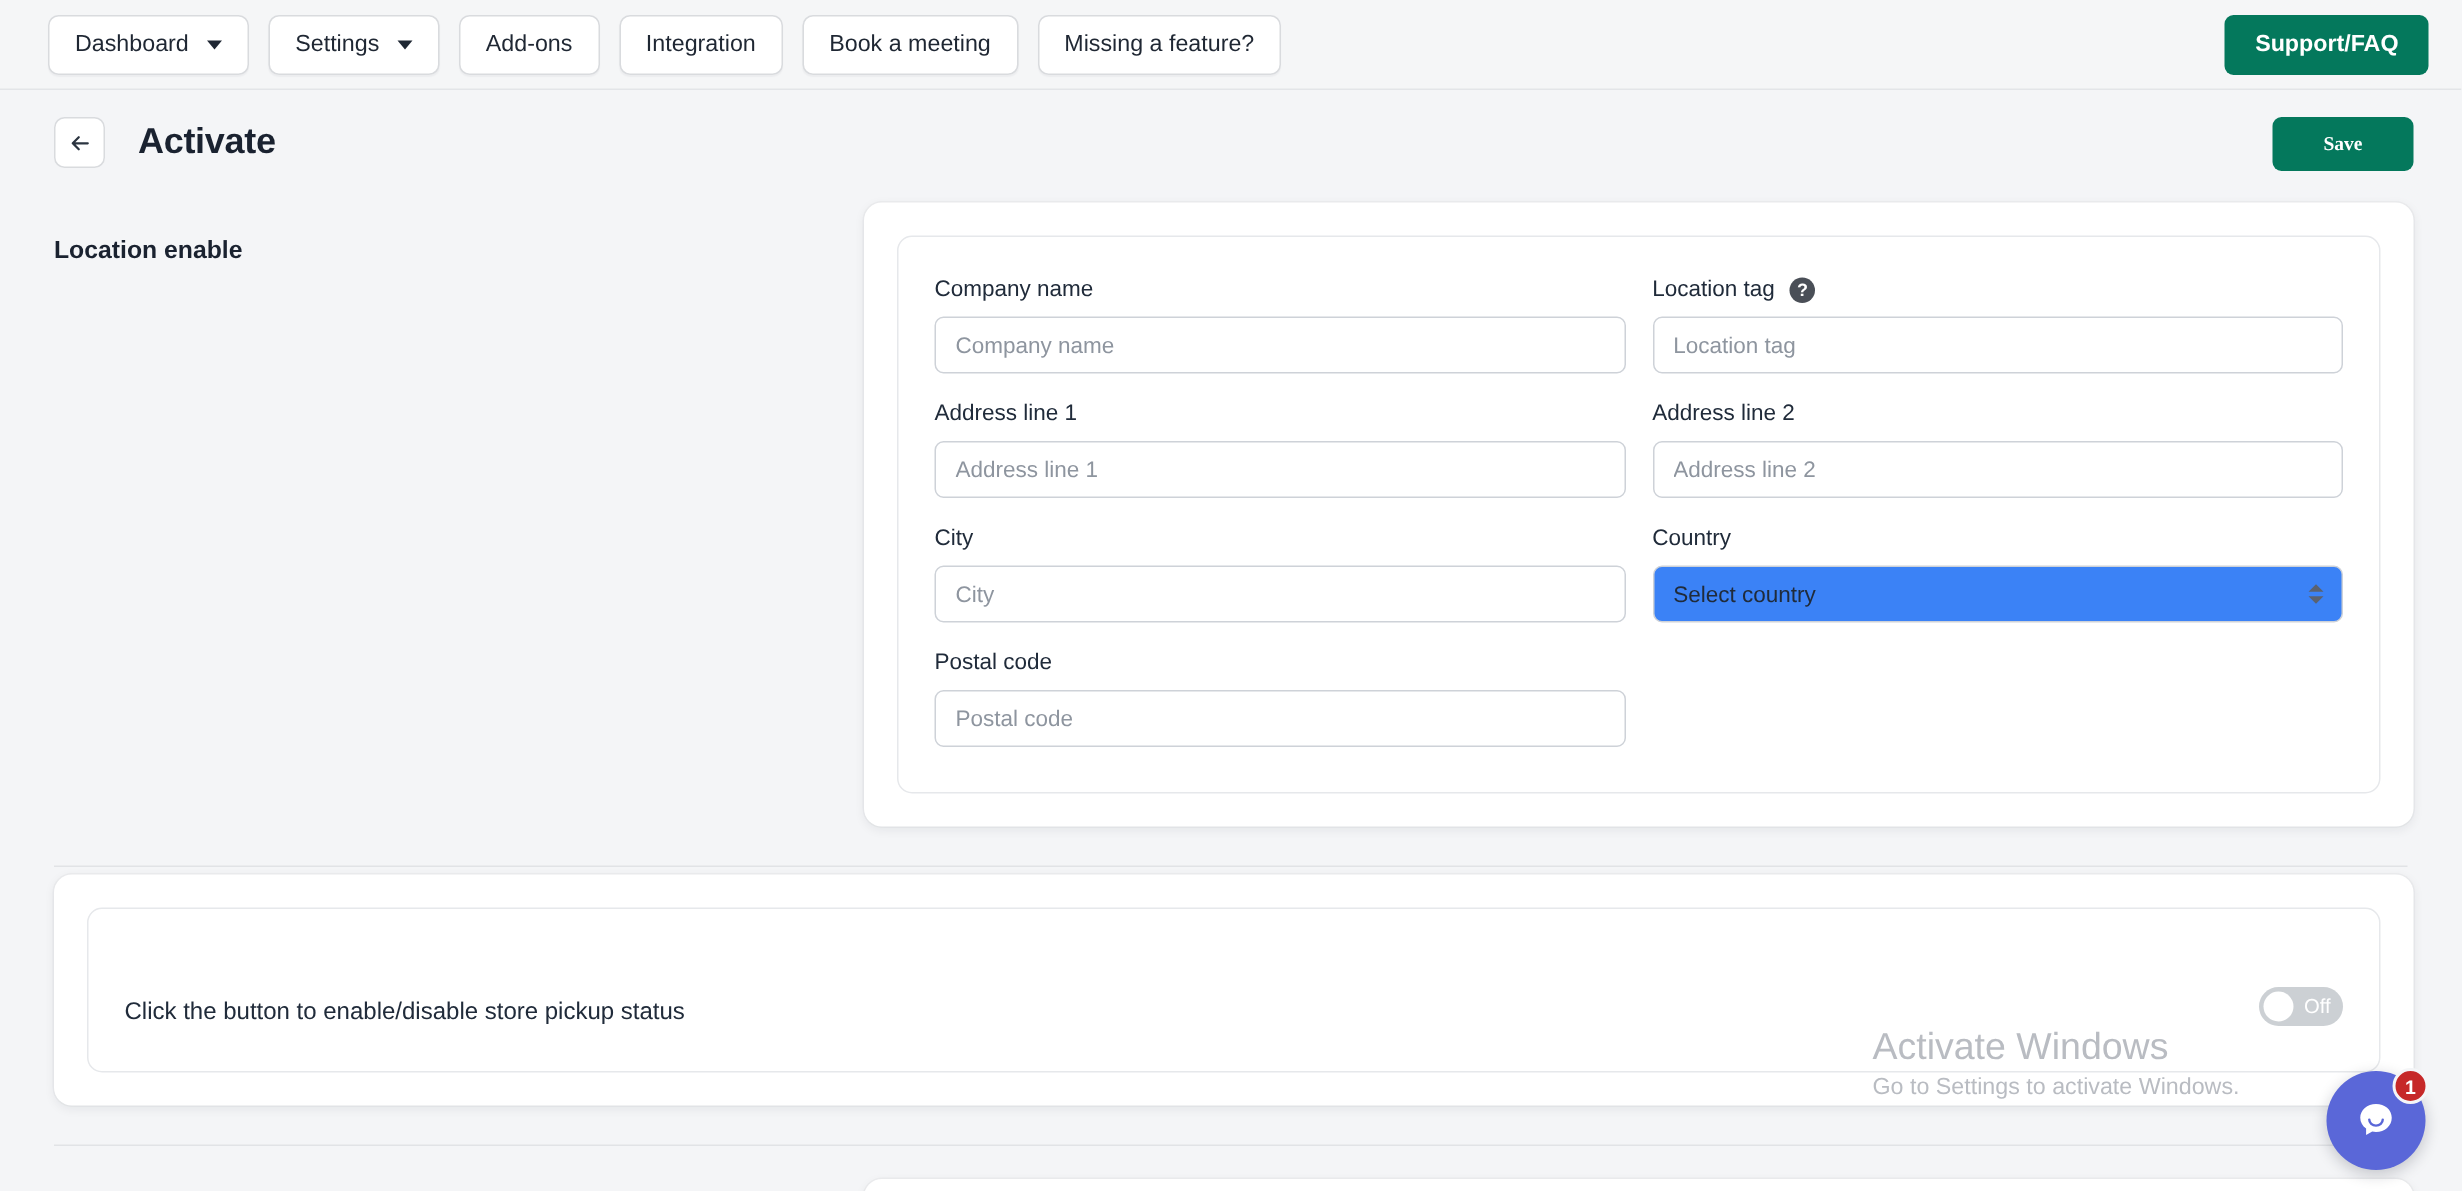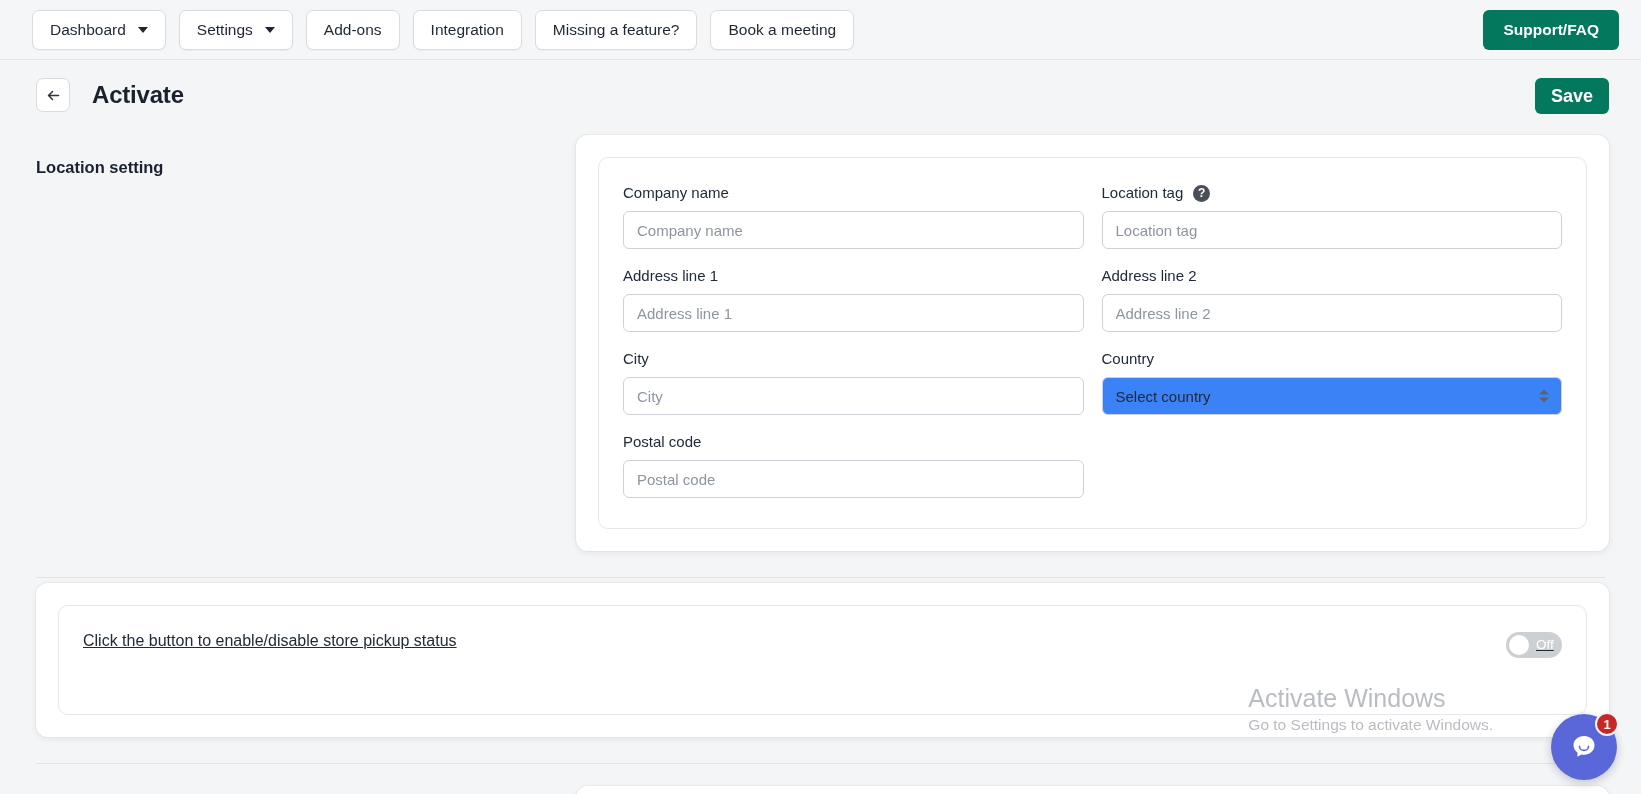--- a/index.html
+++ b/index.html
@@ -107,25 +107,25 @@
 
   .save-btn {
     position: absolute;
     right: 32px;
     top: 18px;
     height: 36px;
     background: #04785c;
     color: #ffffff;
     border: none;
     border-radius: 6px;
-    padding: 0 16px;
-    font-size: 18px;
+    padding: 0 34px;
+    font-size: 13px;
     font-weight: 700;
     cursor: pointer;
-    font-family: Liberation Sans, sans-serif;
+    font-family: Liberation Serif, serif;
   }
 
   
   .section {
     display: flex;
     padding: 0 32px 0 36px;
     position: relative;
   }
 
   .section-label {
@@ -240,24 +240,23 @@
     width: 0; height: 0;
     border-left: 5px solid transparent;
     border-right: 5px solid transparent;
   }
   .arrow-up { border-bottom: 5px solid #5b6270; }
   .arrow-dn { border-top: 5px solid #5b6270; }
 
   
   .pickup-row {
     display: flex;
-    align-items: flex-start;
+    align-items: flex-end;
     justify-content: space-between;
     min-height: 52px;
-    text-decoration: underline;
   }
 
   .pickup-text {
     font-size: 16px;
     color: #202b3a;
   }
 
   .toggle {
     width: 56px;
     height: 26px;
@@ -376,45 +375,45 @@
 
     <button class="nav-btn">
       <span>Add-ons</span>
     </button>
 
     <button class="nav-btn">
       <span>Integration</span>
     </button>
 
     <button class="nav-btn">
+      <span>Book a meeting</span>
+    </button>
+
+    <button class="nav-btn">
       <span>Missing a feature?</span>
-    </button>
-
-    <button class="nav-btn">
-      <span>Book a meeting</span>
     </button>
 
     <button class="support-btn">Support/FAQ</button>
   </div>
 
   <div class="page-header">
     <button class="back-btn">
       <span>
         <svg width="17" height="17" viewBox="0 0 17 17" fill="none">
           <path d="M13.5 8.5H3.5M3.5 8.5L7.5 4.5M3.5 8.5L7.5 12.5" stroke="#2b3440" stroke-width="1.5" stroke-linecap="round" stroke-linejoin="round"></path>
         </svg>
       </span>
     </button>
     <div class="page-title">Activate</div>
     <button class="save-btn">Save</button>
   </div>
 
   <div class="section">
 
-    <div class="section-label">Location setting</div>
+    <div class="section-label">Location enable</div>
 
     <div class="section-body">
       <div class="outer-card">
         <div class="inner-card">
           <div class="form-grid">
 
             <div>
               <div class="field-label">Company name</div>
               <input class="text-input" type="text" placeholder="Company name" style="">
             </div>

